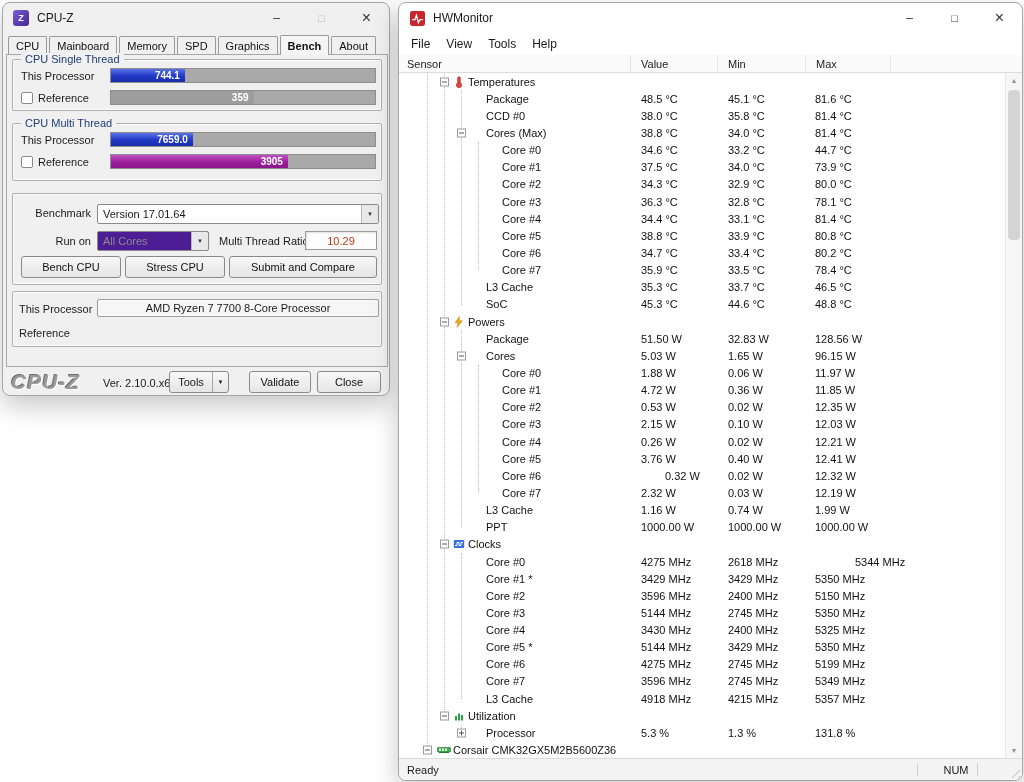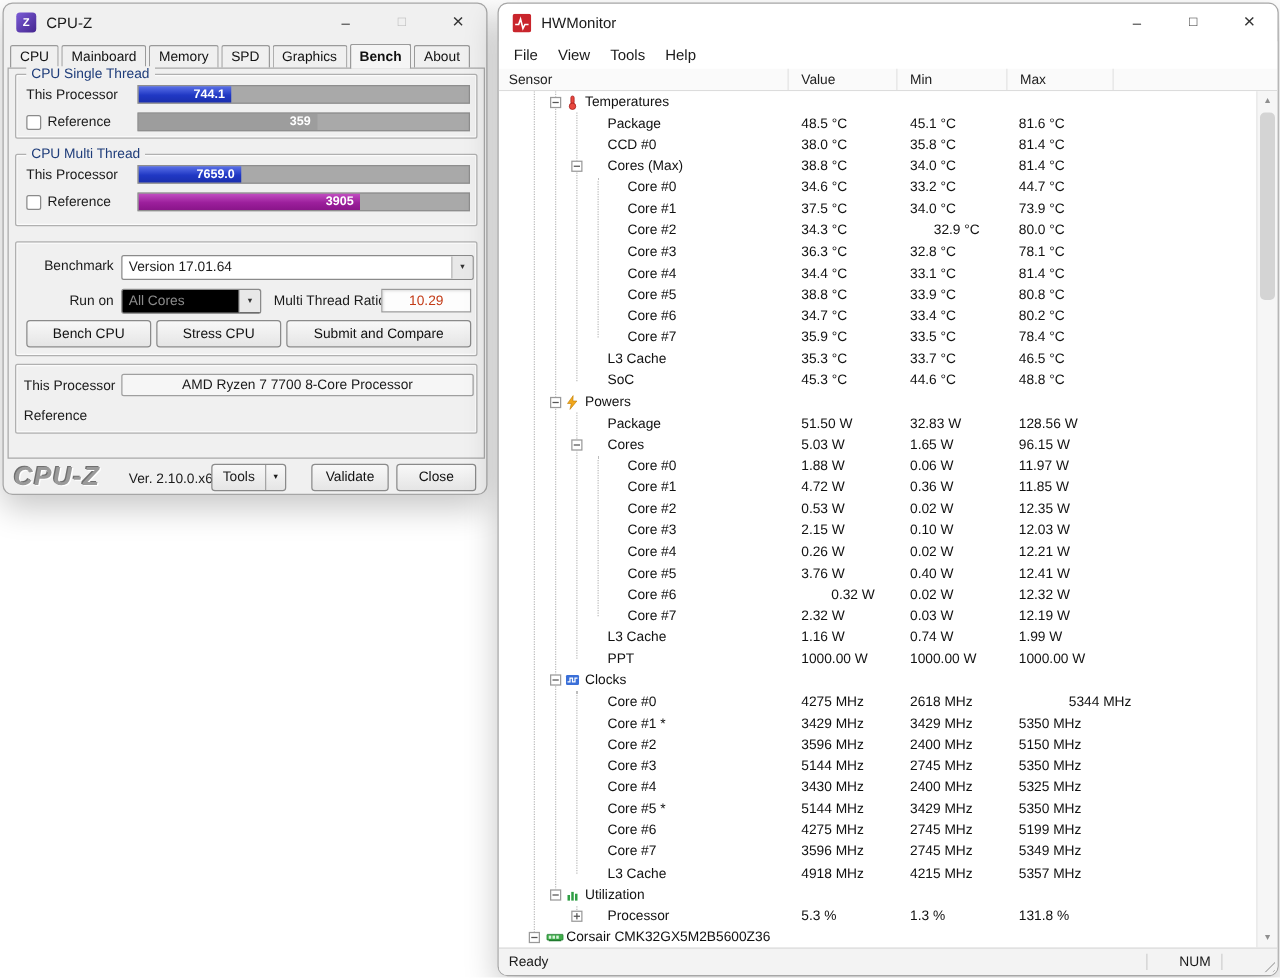--- a/index.html
+++ b/index.html
@@ -38,21 +38,21 @@
   .bar-fill.magenta { background:linear-gradient(#c14ec1,#9c1f9c 55%,#8a158a); }
   .bar-fill.gray { background:#9d9d9d; }
   .bar-val { color:#fff; font-size:10px; font-weight:bold; }
   .checkbox { position:absolute; left:8px; width:12px; height:12px; background:#fff; border:1px solid #8a8a8a; border-radius:2px; }
   .fld-label { position:absolute; left:6px; width:72px; text-align:right; font-size:11px; white-space:nowrap; }
   .static-label { position:absolute; font-size:11px; white-space:nowrap; }
   .combo { position:absolute; height:20px; background:#fff; border:1px solid #8a8a8a; border-radius:2px;
            display:flex; align-items:center; padding-left:5px; font-size:11px; white-space:nowrap; overflow:hidden; }
   .combo .combo-arrow { margin-left:auto; width:17px; align-self:stretch; background:#e8e8e8; border-left:1px solid #b8b8b8;
            display:flex; align-items:center; justify-content:center; font-size:6px; color:#333; flex:0 0 17px; }
-  .combo.disabled { background:#000000; color:#8b8b8b; }
+  .combo.disabled { background:#4c1d95; color:#8b8b8b; }
   .combo .small { font-size:10px; }
   .ratio-field { position:absolute; left:292px; top:37px; width:72px; height:19px; background:#fdfdfd;
            border:1px solid #9a9a9a; display:flex; align-items:center; justify-content:center;
            font-size:11px; color:#c33b17; box-shadow:inset 1px 1px 2px rgba(0,0,0,.12); }
   .proc-field { position:absolute; left:84px; top:7px; width:282px; height:18px; border:1px solid #9f9f9f; border-radius:2px;
            background:#f6f6f6; display:flex; align-items:center; justify-content:center; font-size:11px; white-space:nowrap; }
   .btn { position:absolute; height:22px; background:linear-gradient(#f8f8f8,#e5e5e5); border:1px solid #8a8a8a;
          border-radius:3px; font-size:11px; font-family:"Liberation Sans",sans-serif; color:#111;
          display:flex; align-items:center; justify-content:center; padding:0; }
   .footer { position:absolute; left:0; top:365px; width:100%; height:29px; }
@@ -65,21 +65,21 @@
   .sb-arrow { width:16px; border-left:1px solid #a5a5a5; display:flex; align-items:center; justify-content:center; font-size:6px; }
   
   #hwm { left:398px; top:2px; width:625px; height:779px; background:#ffffff; }
   .menubar { height:22px; display:flex; align-items:center; padding-left:4px; font-size:12px; background:#fff; }
   .menu-item { padding:2px 8px; border-radius:3px; }
   .lvheader { height:18px; display:flex; border-bottom:1px solid #dcdcdc; background:#fafafa; font-size:11px; color:#222; }
   .hcell { border-right:1px solid #e4e4e4; display:flex; align-items:center; padding-left:10px; }
   .hcell.first { padding-left:8px; }
   .tree { position:absolute; left:0; top:70px; right:17px; bottom:22px; overflow:hidden; font-size:11px; background:#fff; }
   .tg { position:absolute; width:0; border-left:1px dotted #bdbdbd; }
-  .trow { position:relative; height:17.15px; }
+  .trow { position:relative; height:17.15px;text-align:center; }
   .trow span { position:absolute; top:50%; transform:translateY(-50%); white-space:nowrap; }
   .ebox { width:9px; height:9px; background:#fff; border:1px solid #9a9a9a; }
   .ebox::before { content:''; position:absolute; left:1px; right:1px; top:3px; height:1px; background:#555; }
   .ebox.plus::after { content:''; position:absolute; top:1px; bottom:1px; left:3px; width:1px; background:#555; }
   .ticon { width:14px; height:12px; line-height:0; }
   .tlabel { color:#111; }
   .tval { color:#111; }
   .vscroll { position:absolute; top:70px; right:0; width:17px; bottom:22px; background:#f6f6f6; border-left:1px solid #e6e6e6; }
   .vs-arrow { position:absolute; left:0; width:100%; height:15px; display:flex; align-items:center; justify-content:center;
               font-size:7px; color:#8f8f8f; }
@@ -267,21 +267,21 @@
         </div>
         <div class="trow">
           <span class="tlabel" style="left: 103px;">Core #1</span>
           <span class="tval" style="left: 242px;">37.5 °C</span>
           <span class="tval" style="left: 329px;">34.0 °C</span>
           <span class="tval" style="left: 416px;">73.9 °C</span>
         </div>
         <div class="trow">
           <span class="tlabel" style="left: 103px;">Core #2</span>
           <span class="tval" style="left: 242px;">34.3 °C</span>
-          <span class="tval" style="left: 348px;">32.9 °C</span>
+          <span class="tval" style="left: 329px;">32.9 °C</span>
           <span class="tval" style="left: 416px;">80.0 °C</span>
         </div>
         <div class="trow">
           <span class="tlabel" style="left: 103px;">Core #3</span>
           <span class="tval" style="left: 242px;">36.3 °C</span>
           <span class="tval" style="left: 329px;">32.8 °C</span>
           <span class="tval" style="left: 416px;">78.1 °C</span>
         </div>
         <div class="trow">
           <span class="tlabel" style="left: 103px;">Core #4</span>

